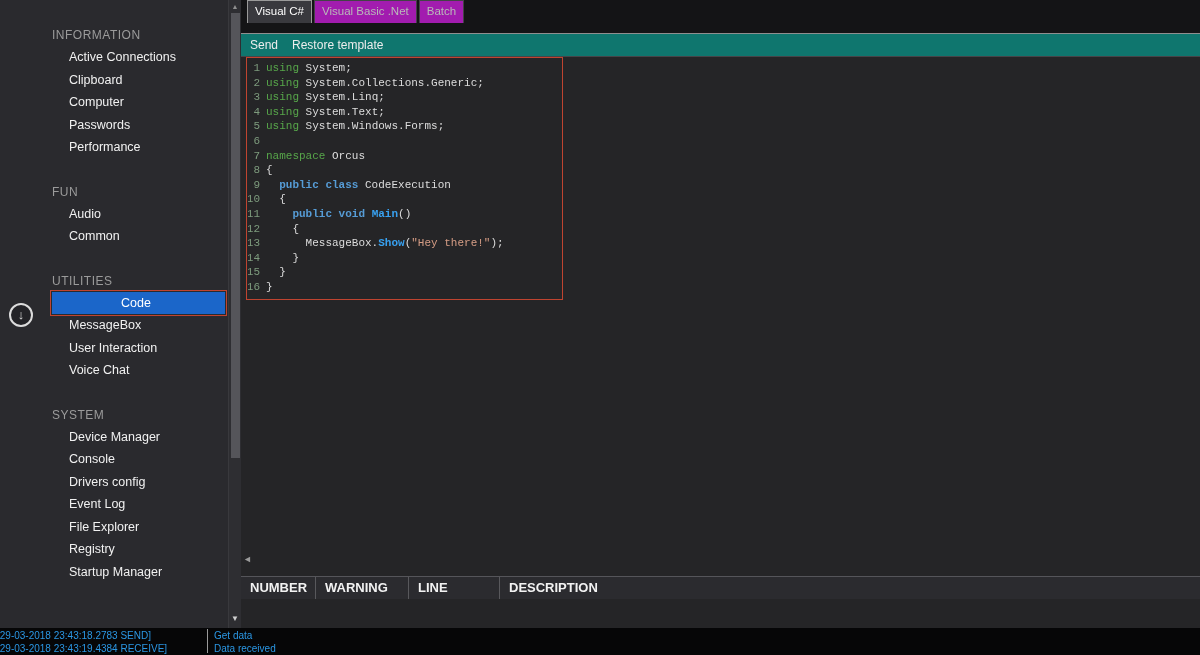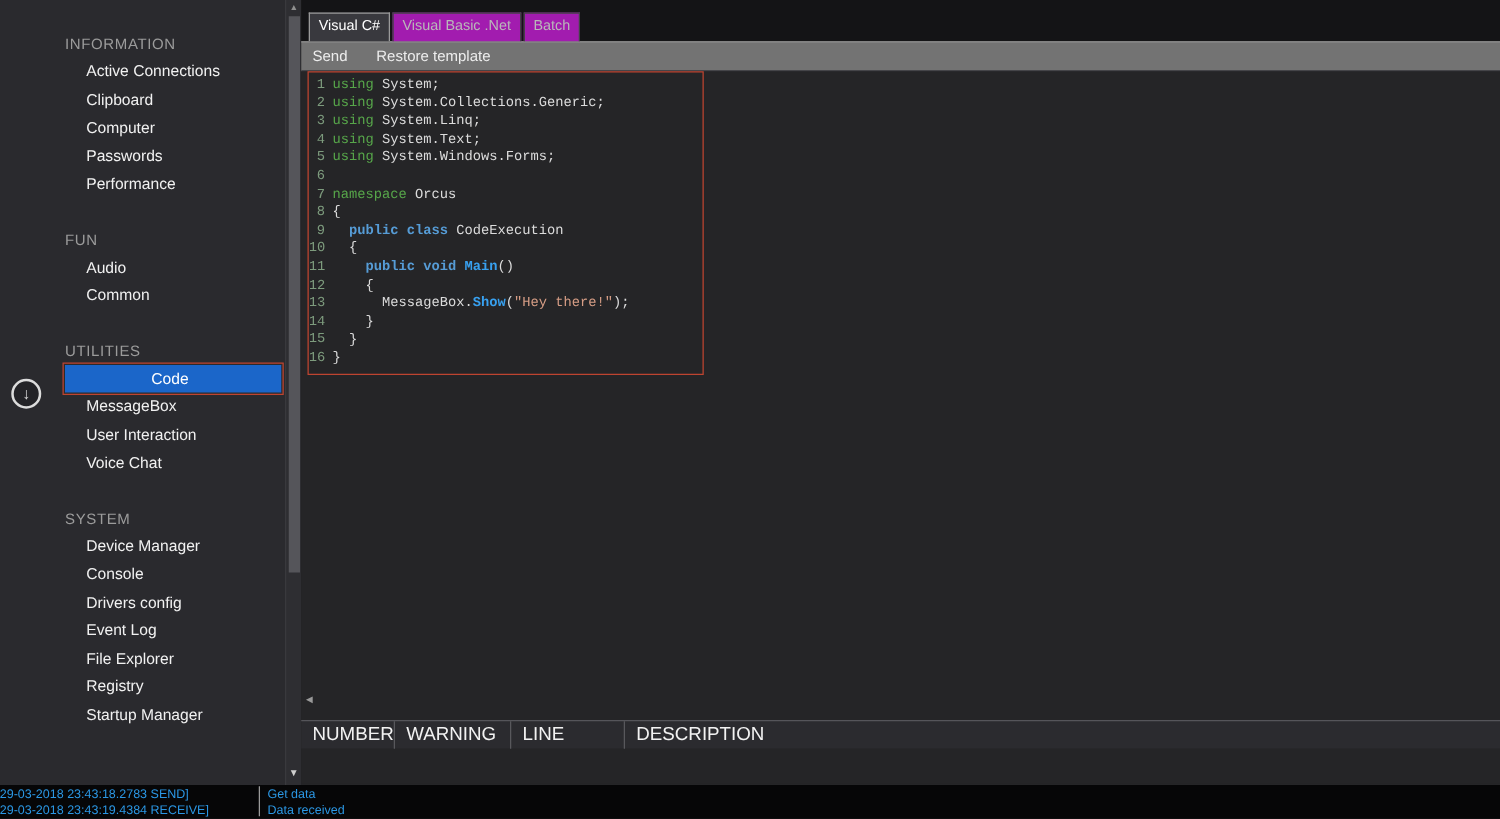--- a/index.html
+++ b/index.html
@@ -26,42 +26,42 @@
   .float-btn{position:absolute;left:9px;top:303px;width:24px;height:24px;border:2px solid #dcdcdc;border-radius:50%;color:#dcdcdc;text-align:center;line-height:19px;font-size:13px;font-weight:bold;cursor:pointer;background:rgba(0,0,0,.15)}
 
   
   .vscrollbar{position:absolute;left:228px;top:0;width:13px;height:628px;background:#2e2e32;border-left:1px solid #39393d}
   .sb-up{position:absolute;top:3px;left:0;width:100%;text-align:center;font-size:7px;color:#8f8f8f;cursor:pointer}
   .sb-thumb{position:absolute;top:13px;left:2px;width:9px;height:445px;background:#55555a;cursor:pointer}
   .sb-down{position:absolute;bottom:5px;left:0;width:100%;text-align:center;font-size:8px;color:#cfcfcf;cursor:pointer}
 
   
   .main{position:absolute;left:241px;top:0;width:959px;height:628px;background:#252527}
-  .tabstrip{height:33px;background:#141416;display:flex;align-items:flex-end;padding-left:6px}
+  .tabstrip{height:33px;background:#141416;display:flex;padding-left:6px}
   .tab{height:23px;line-height:21px;padding:0 7px;font-size:11.5px;color:#b9b9b9;background:#a21caf;border:1px solid #434347;border-bottom:none;margin-right:2px;cursor:pointer;white-space:nowrap}
   .tab.active{background:#39393e;color:#fff;border-color:#9a9a9a}
-  .toolbar{height:24px;background:#737373;border-top:1px solid #8f8f8f;border-bottom:1px solid #454549;display:flex;align-items:center;padding-left:9px;gap:23px}
+  .toolbar{height:24px;background:#0f766e;border-top:1px solid #8f8f8f;border-bottom:1px solid #454549;display:flex;align-items:center;padding-left:9px;gap:14px}
   .tool-btn{font-size:12px;color:#ededed;cursor:pointer}
 
   
   .editor{position:relative;height:519px;background:#252527}
   .code-box{position:absolute;left:5px;top:0;width:317px;height:243px;border:1px solid var(--highlight-red);padding:3px 0 0 1px;font-family:"Liberation Mono","DejaVu Sans Mono",monospace;font-size:11px;line-height:14.6px;overflow:hidden}
   .code-line{display:flex;height:14.6px;white-space:pre}
   .ln{flex:none;width:12px;margin-right:6px;text-align:right;direction:rtl;overflow:hidden;color:#7d9b7d}
   .code-text{white-space:pre}
   .tok-keyword-green{color:var(--kw-green)}
   .tok-keyword-blue{color:var(--kw-blue);font-weight:bold}
   .tok-method{color:var(--method-blue);font-weight:bold}
   .tok-string{color:var(--string-orange)}
   .tok-plain{color:#dcdcdc}
   .hscroll-left{position:absolute;left:2px;bottom:12px;font-size:9px;color:#9a9a9a;cursor:pointer}
 
   
   .issues-header{height:23px;border-top:1px solid #55555a;background:#2b2b2f;display:flex}
-  .issues-header .col{line-height:22px;padding-left:9px;border-right:1px solid #58585c;font-size:15px;font-weight:normal;color:#f2f2f2;white-space:nowrap}
+  .issues-header .col{line-height:22px;padding-left:9px;border-right:1px solid #58585c;font-size:13px;font-weight:bold;color:#f2f2f2;white-space:nowrap}
   .issues-header .col:nth-child(1){width:75px}
   .issues-header .col:nth-child(2){width:93px}
   .issues-header .col:nth-child(3){width:91px}
   .issues-header .col:nth-child(4){flex:1;border-right:none}
   .issues-body{height:28px;background:#252527}
 
   
   .statusbar{position:absolute;left:0;top:628px;width:1200px;height:27px;background:#060607;padding-top:1px;color:var(--status-blue);font-size:10px}
   .status-row{display:flex;height:13px;line-height:13px;white-space:nowrap}
   .status-entry{flex:none;width:207px;margin-left:-3px;overflow:hidden}

